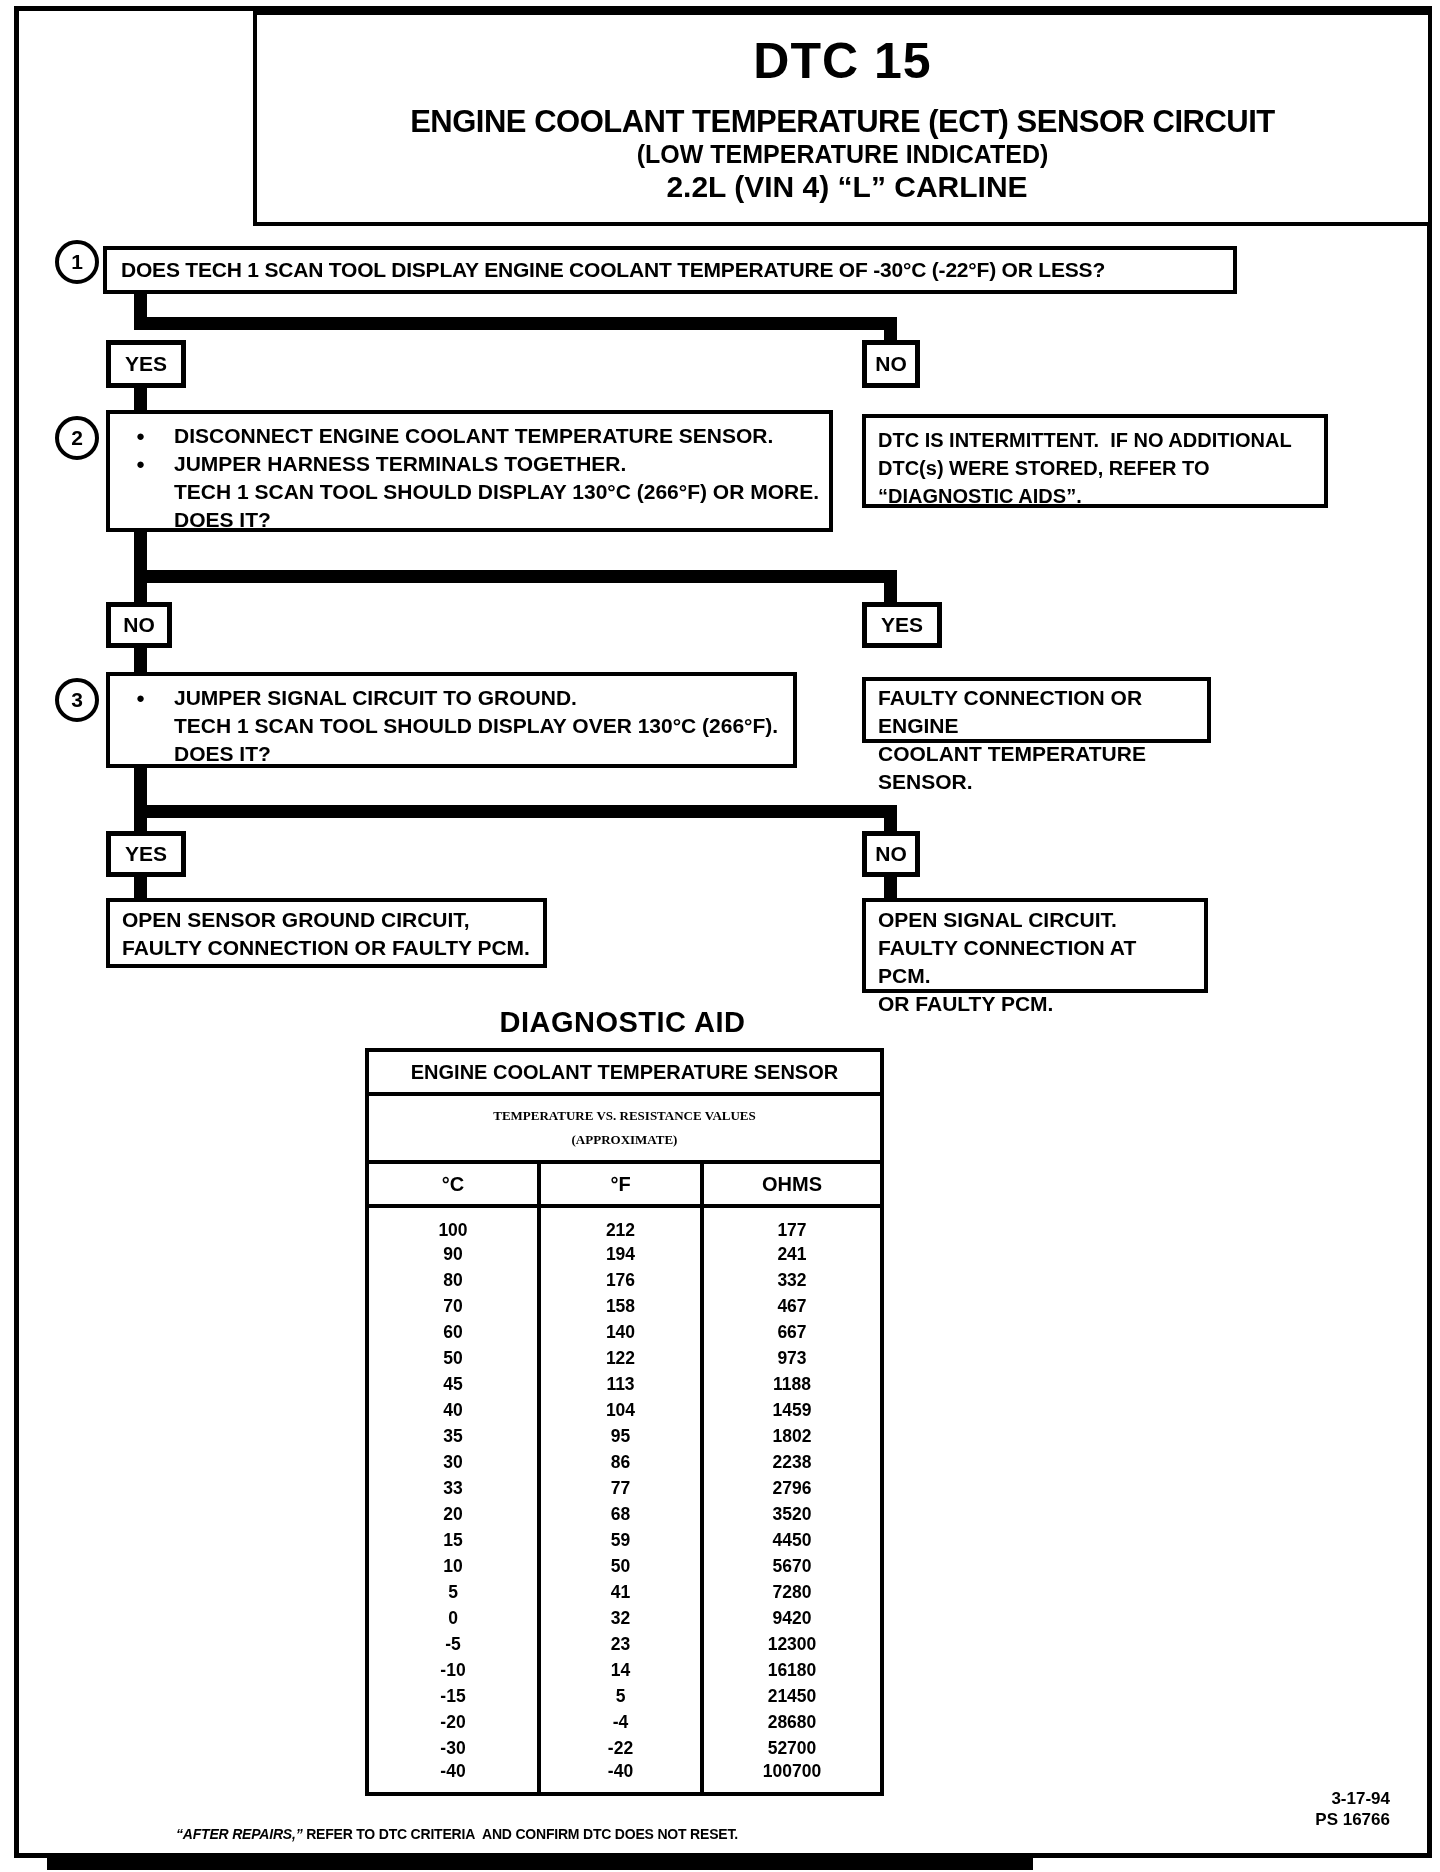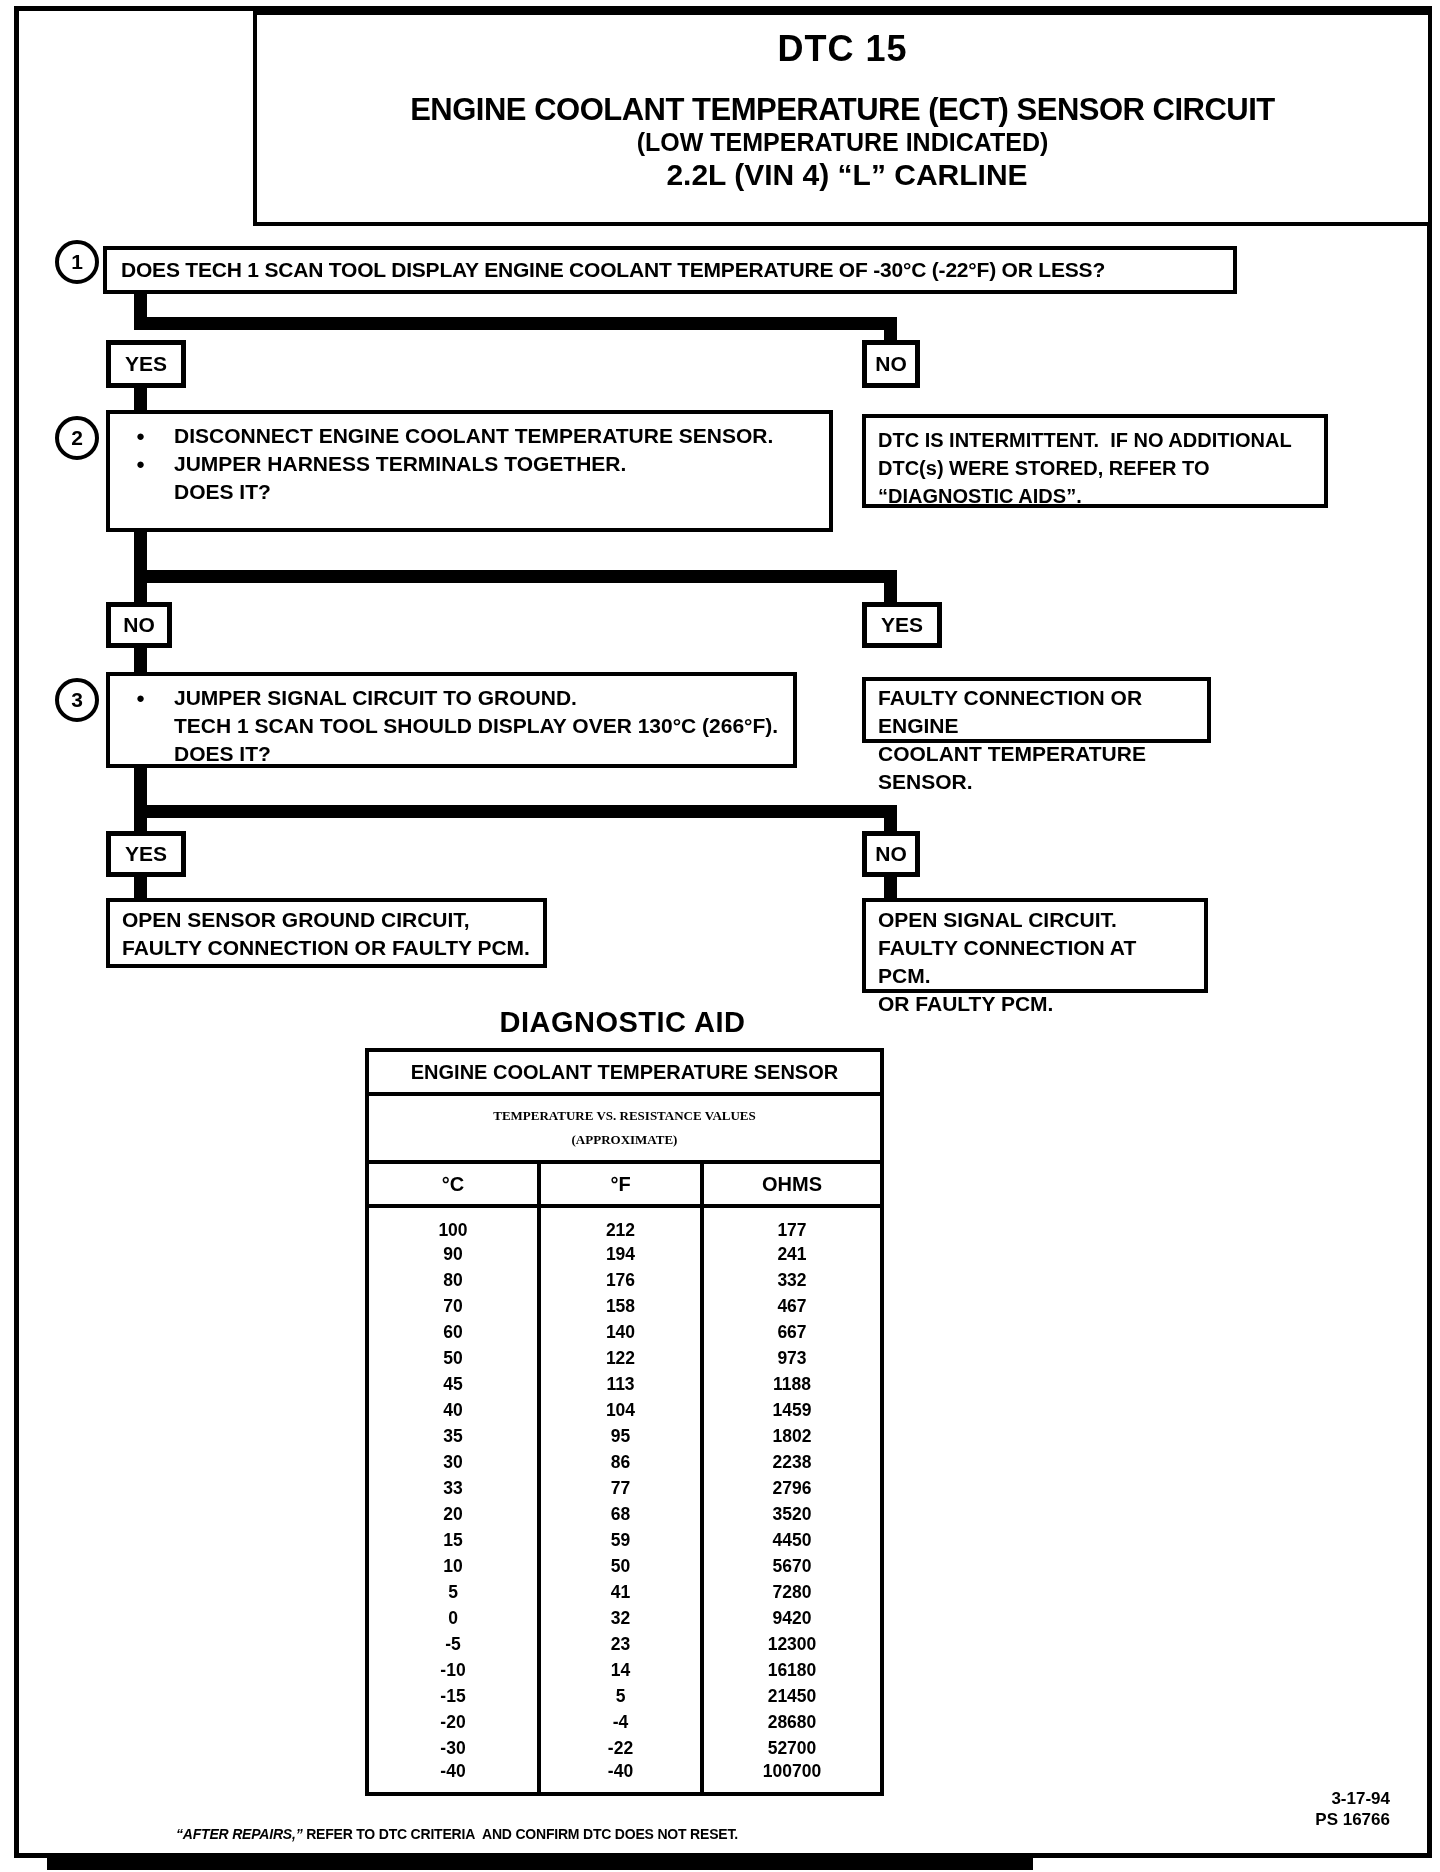--- a/index.html
+++ b/index.html
@@ -6,21 +6,21 @@
   html,body { background:#ddd; }
   body { font-family:"Liberation Sans","DejaVu Sans",sans-serif; }
   .page { position:relative; width:1440px; height:1872px; background:#fff; color:#000;
           font-weight:bold; overflow:hidden; margin:0 auto; }
   .page-border { position:absolute; left:14px; top:6px; width:1418px; height:1852px;
                  border:5px solid #000; }
 
   
   .titlebox { position:absolute; left:253px; top:11px; width:1179px; height:215px;
               border:4px solid #000; text-align:center; background:#fff; }
-  .t1 { margin-top:12px; font-size:36px; line-height:44px; letter-spacing:1px; }
+  .t1 { margin-top:24px; font-size:50px; line-height:44px; letter-spacing:1px; }
   .t2 { margin-top:22px; font-size:31px; line-height:34px; letter-spacing:-0.5px; }
   .t3 { font-size:25px; line-height:30px; }
   .t4 { font-size:30px; line-height:36px;padding-left:9px; }
 
   
   .circ { position:absolute; width:44px; height:44px; border:4px solid #000; border-radius:50%;
           display:flex; align-items:center; justify-content:center; font-size:21px; background:#fff; }
   .fbox { position:absolute; border:4px solid #000; font-size:21px; line-height:28px; background:#fff; }
   .lbl  { position:absolute; border:5px solid #000; display:flex; align-items:center;
           justify-content:center; font-size:21px; background:#fff; }
@@ -111,20 +111,21 @@
   <div class="lbl yes1">YES</div>
   <div class="lbl no1">NO</div>
   <div class="conn v1c"></div>
 
   <div class="circ circ2">
       <span>2</span>
     </div>
   <div class="fbox step2">
     <div class="bl"><span class="bullet">●</span><span>DISCONNECT ENGINE COOLANT TEMPERATURE SENSOR.</span></div>
     <div class="bl"><span class="bullet">●</span><span>JUMPER HARNESS TERMINALS TOGETHER.</span></div>
+    <div class="bl">TECH 1 SCAN TOOL SHOULD DISPLAY 130°C (266°F) OR MORE.</div>
     <div class="bl">DOES IT?</div>
   </div>
 
   <div class="fbox interm pad">
     <div>DTC IS INTERMITTENT.&nbsp; IF NO ADDITIONAL</div>
     <div>DTC(s) WERE STORED, REFER TO</div>
     <div>“DIAGNOSTIC AIDS”.</div>
   </div>
 
   <div class="conn v2a"></div>

